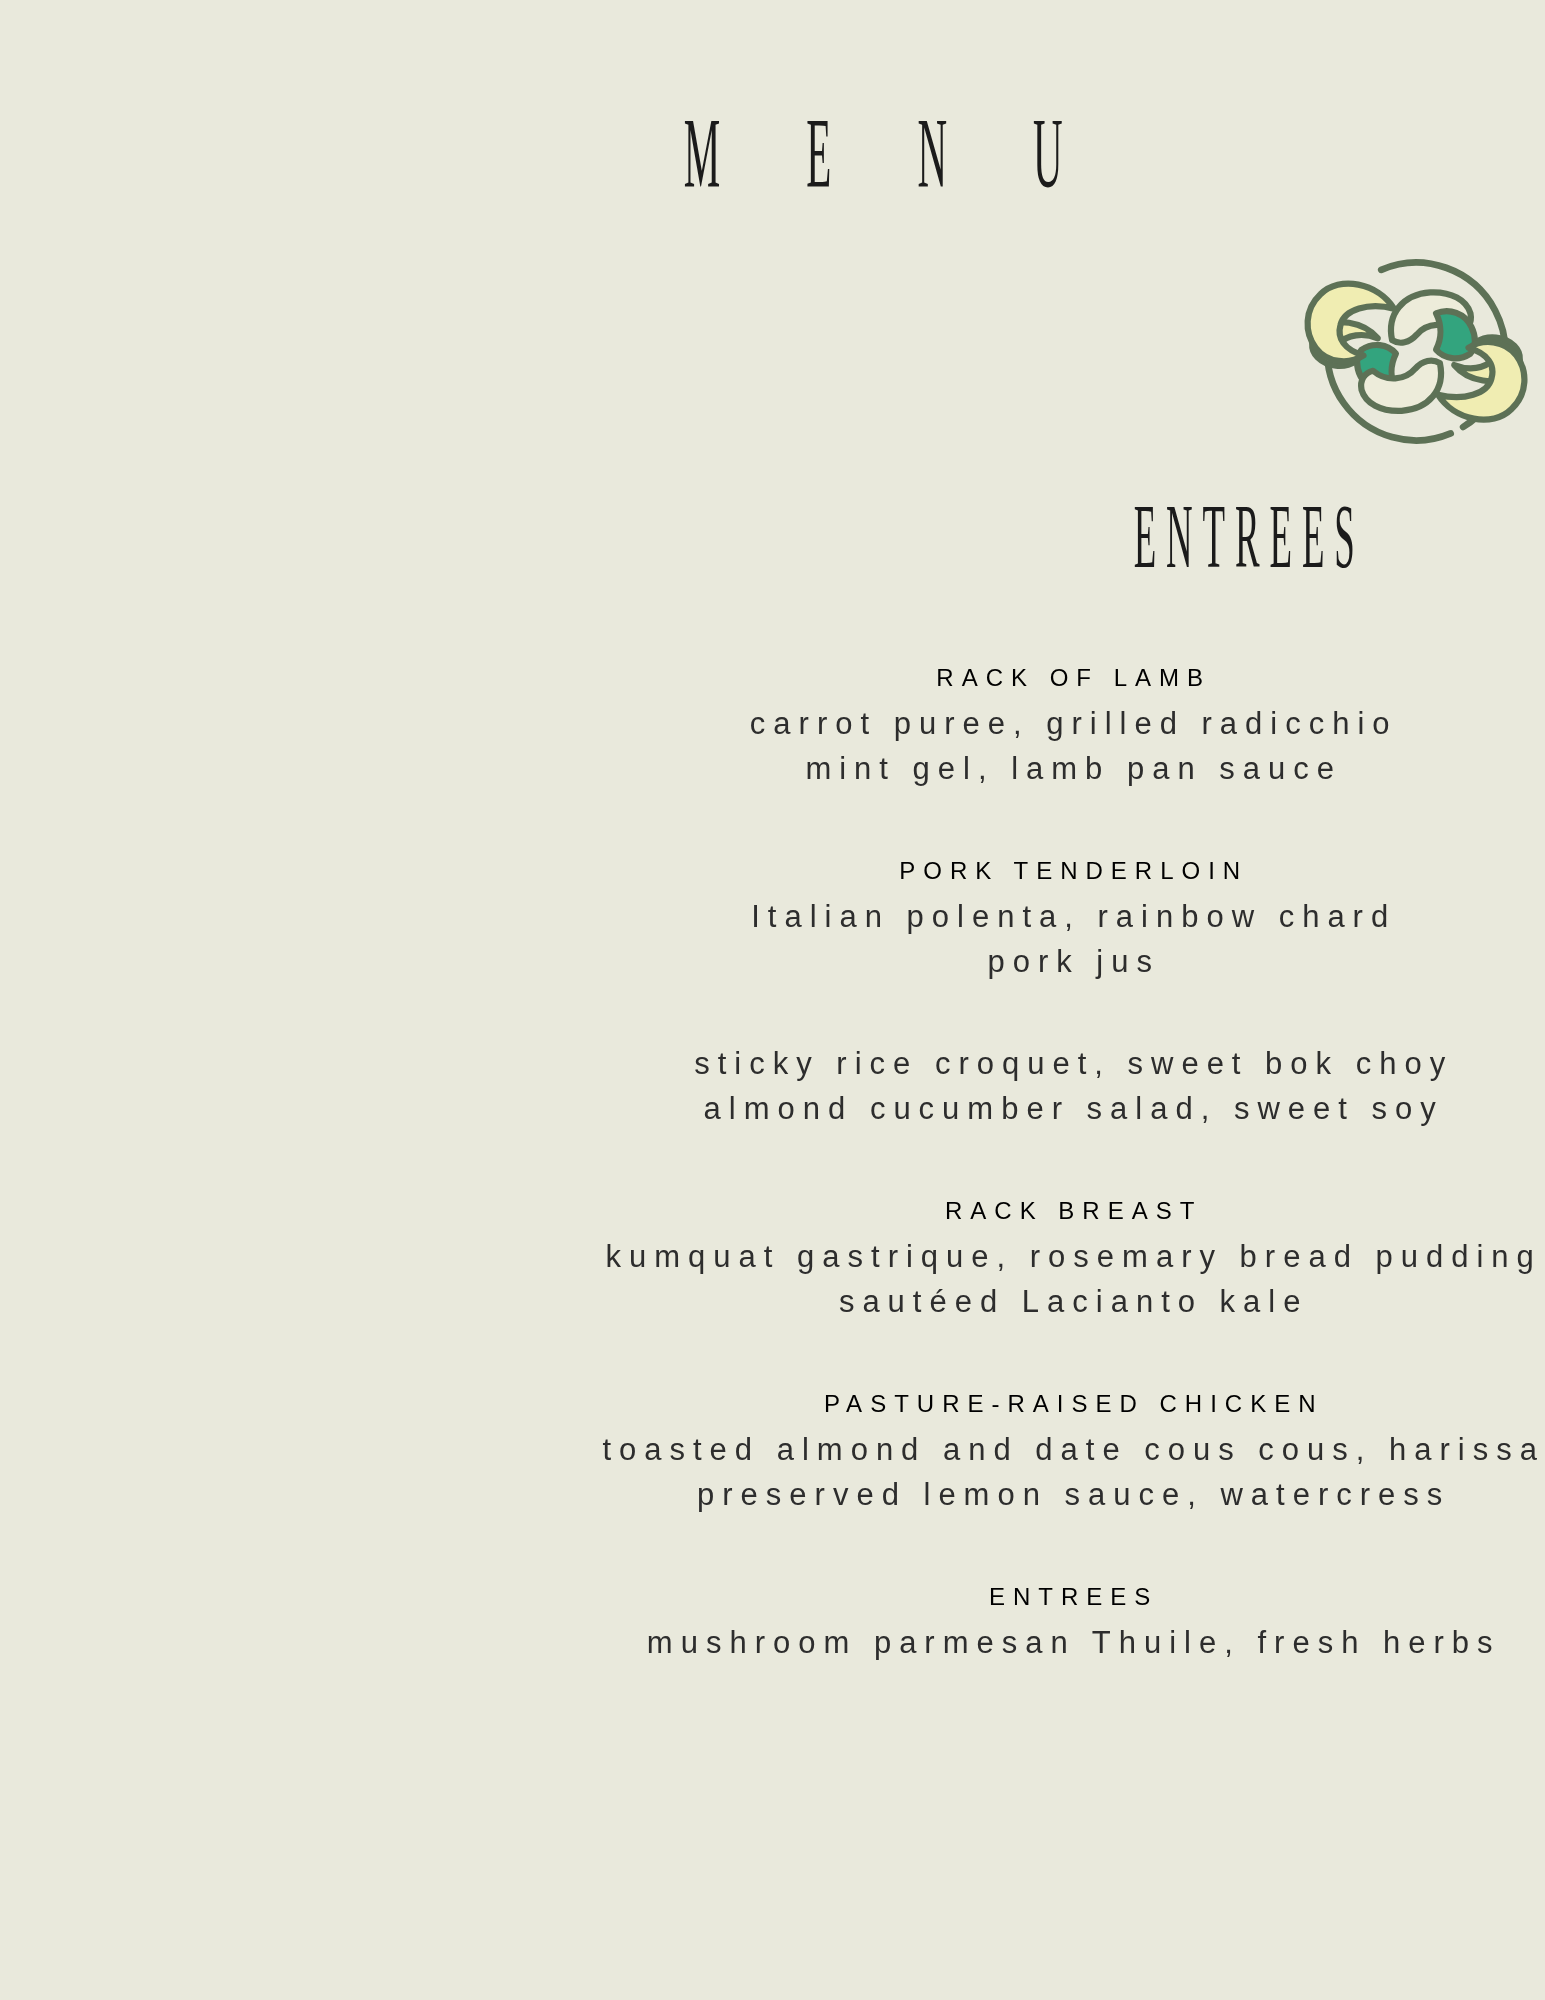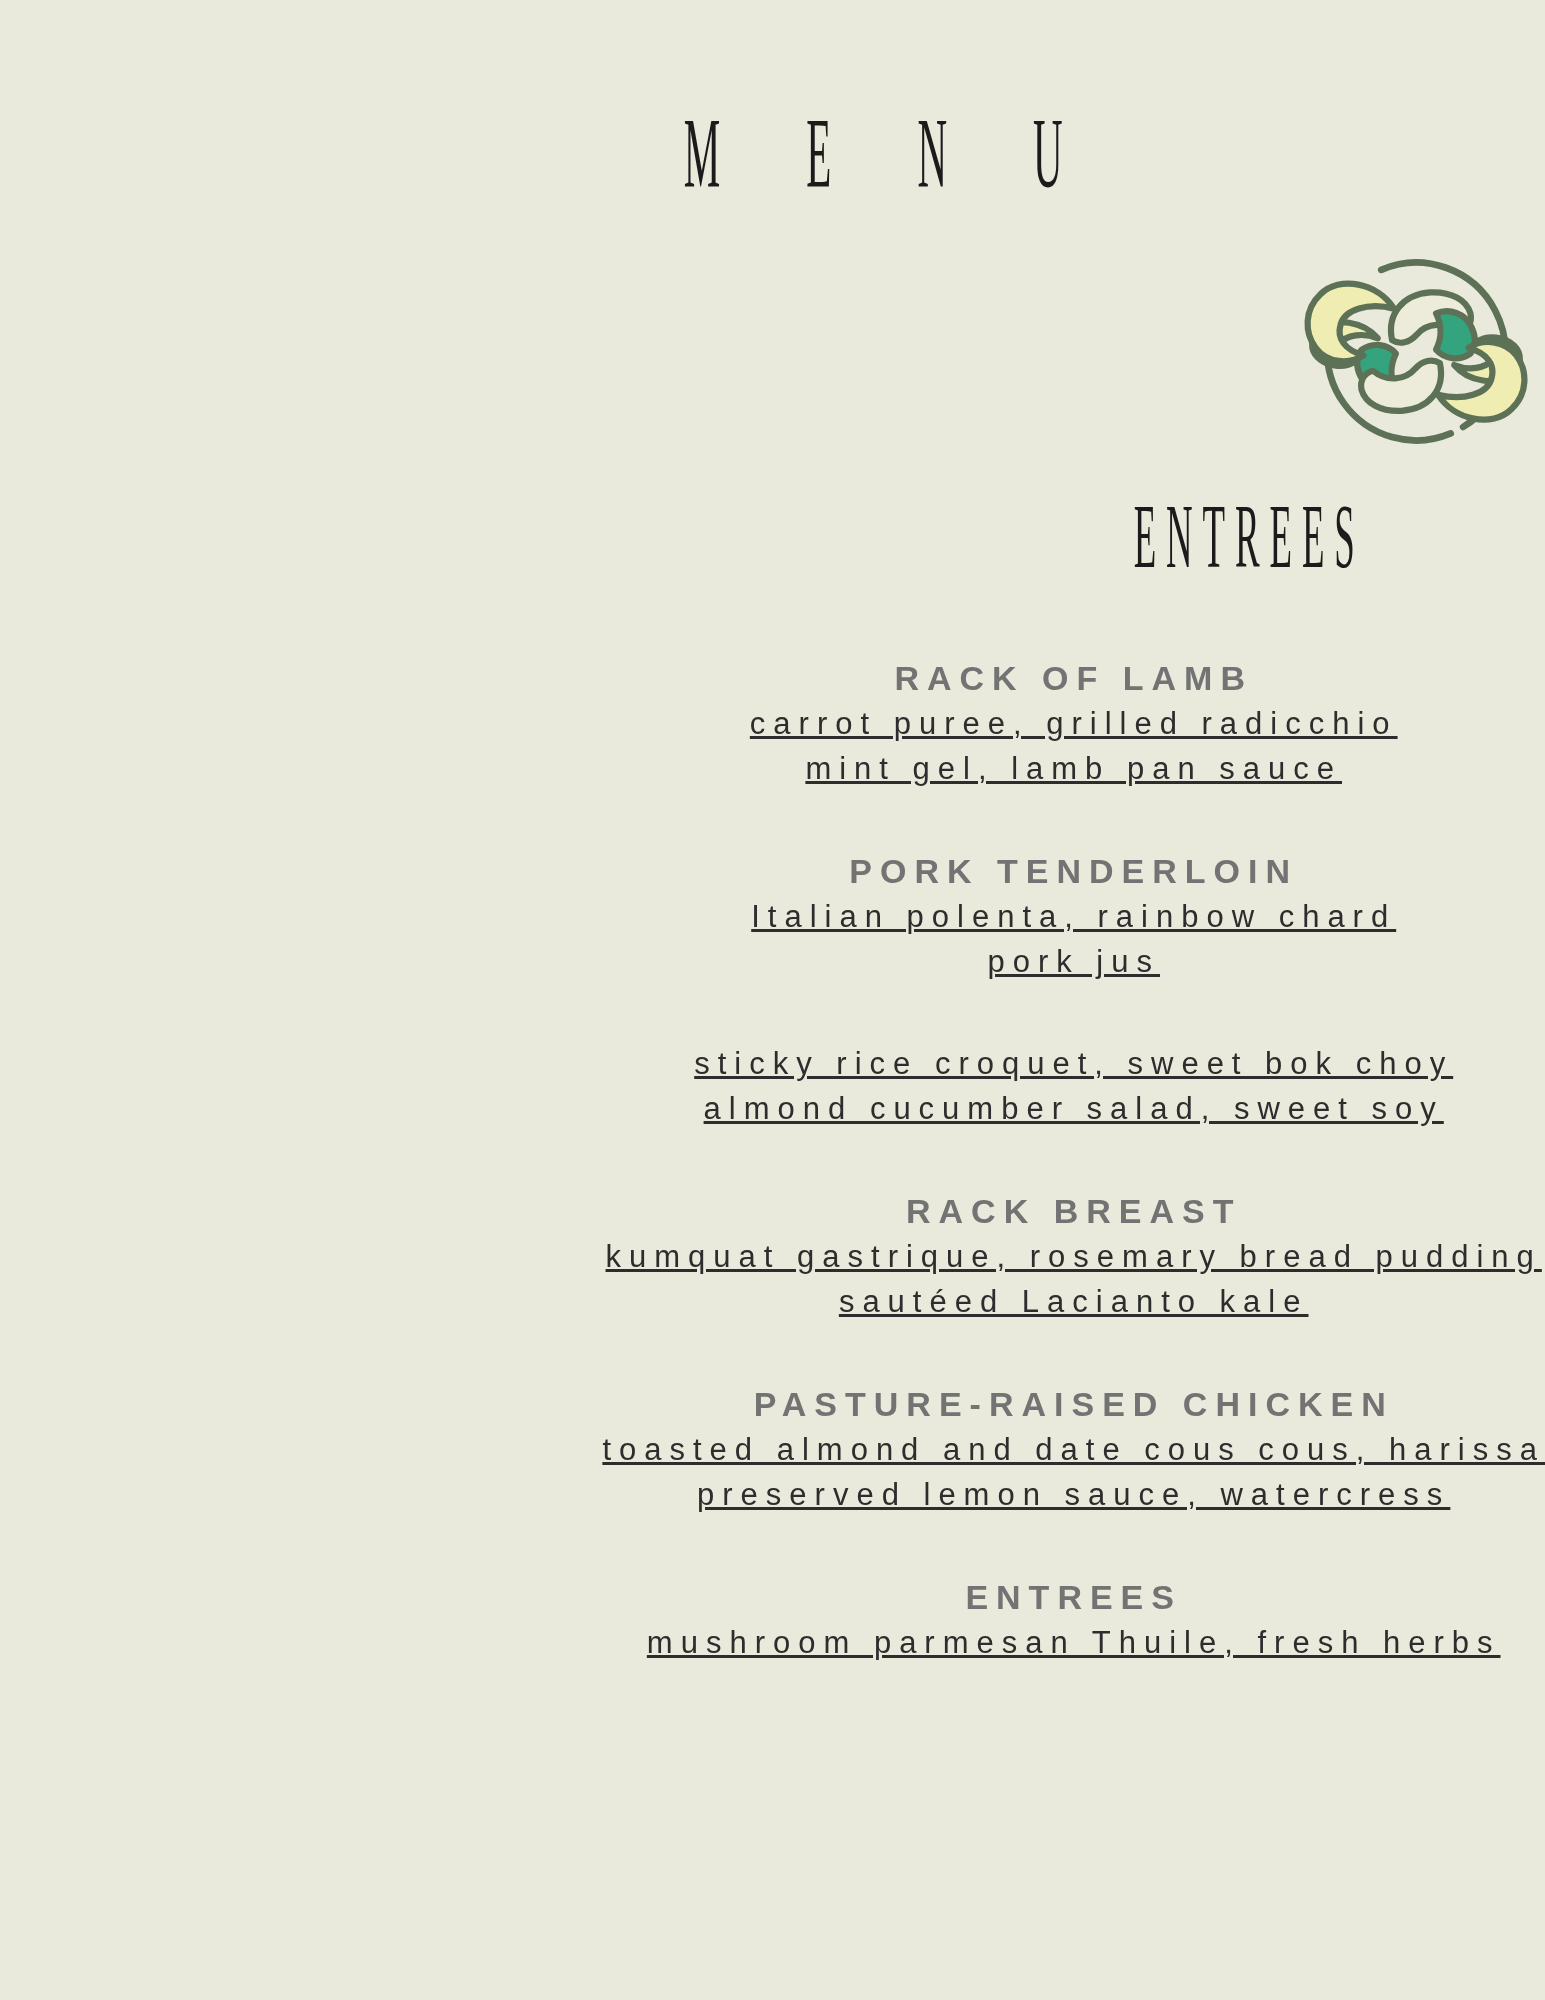--- a/index.html
+++ b/index.html
@@ -46,35 +46,34 @@
     text-indent:0.27em;
     display:inline-block;
     transform:scaleX(0.40);
     transform-origin:center;
     white-space:nowrap;
     margin-top:42px;
   }
   .dish-list { margin-top:80px; }
   .dish { margin-bottom:57px; }
   .dish-name {
-    font-size:34px;
-    font-weight:700;
-    color:#737373;
+    font-size:24px;
+    font-weight:400;
+    color:#000000;
     letter-spacing:8px;
     line-height:46px;
     white-space:nowrap;
   }
   .dish-line {
     font-size:31px;
     font-weight:400;
     color:#2d2d2d;
     letter-spacing:8px;
     line-height:45px;
     white-space:nowrap;
-    text-decoration:underline;
   }
 </style>
 </head>
 <body>
 
 <div class="page">
 
   <h1>
     <span class="menu-title">MENU</span>
   </h1>

